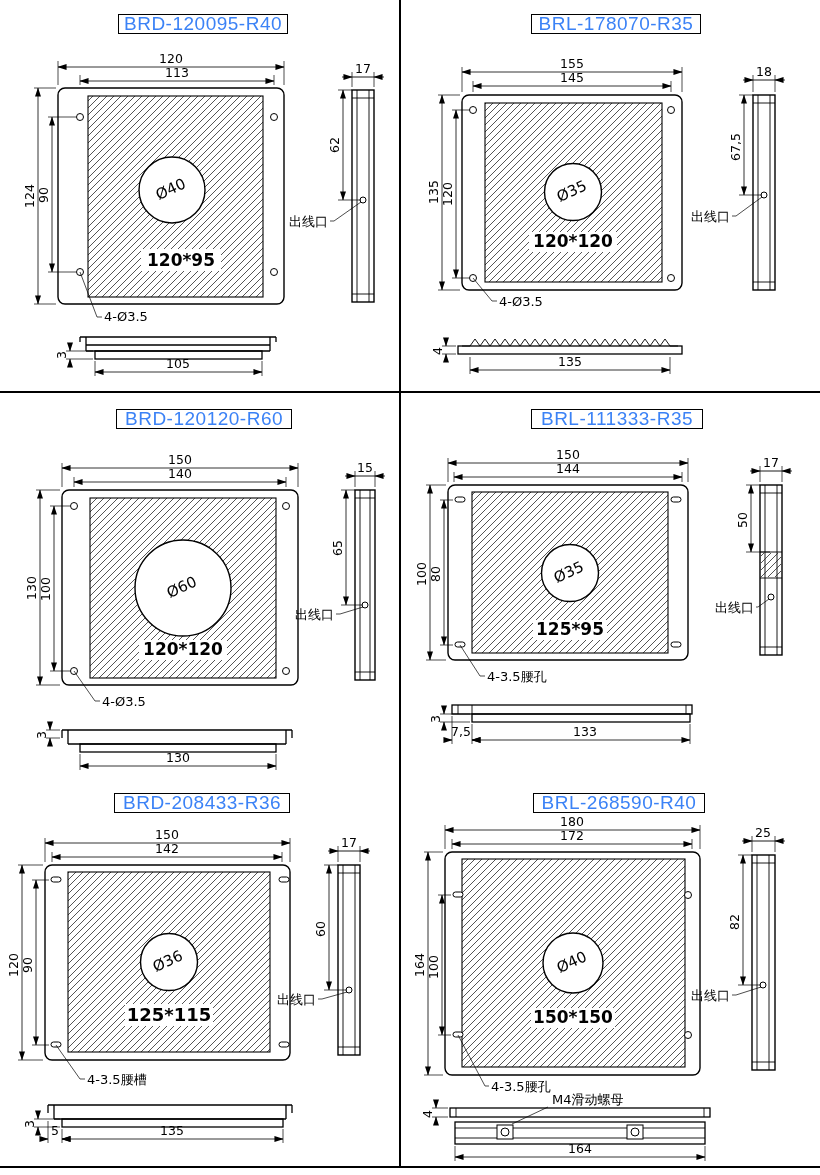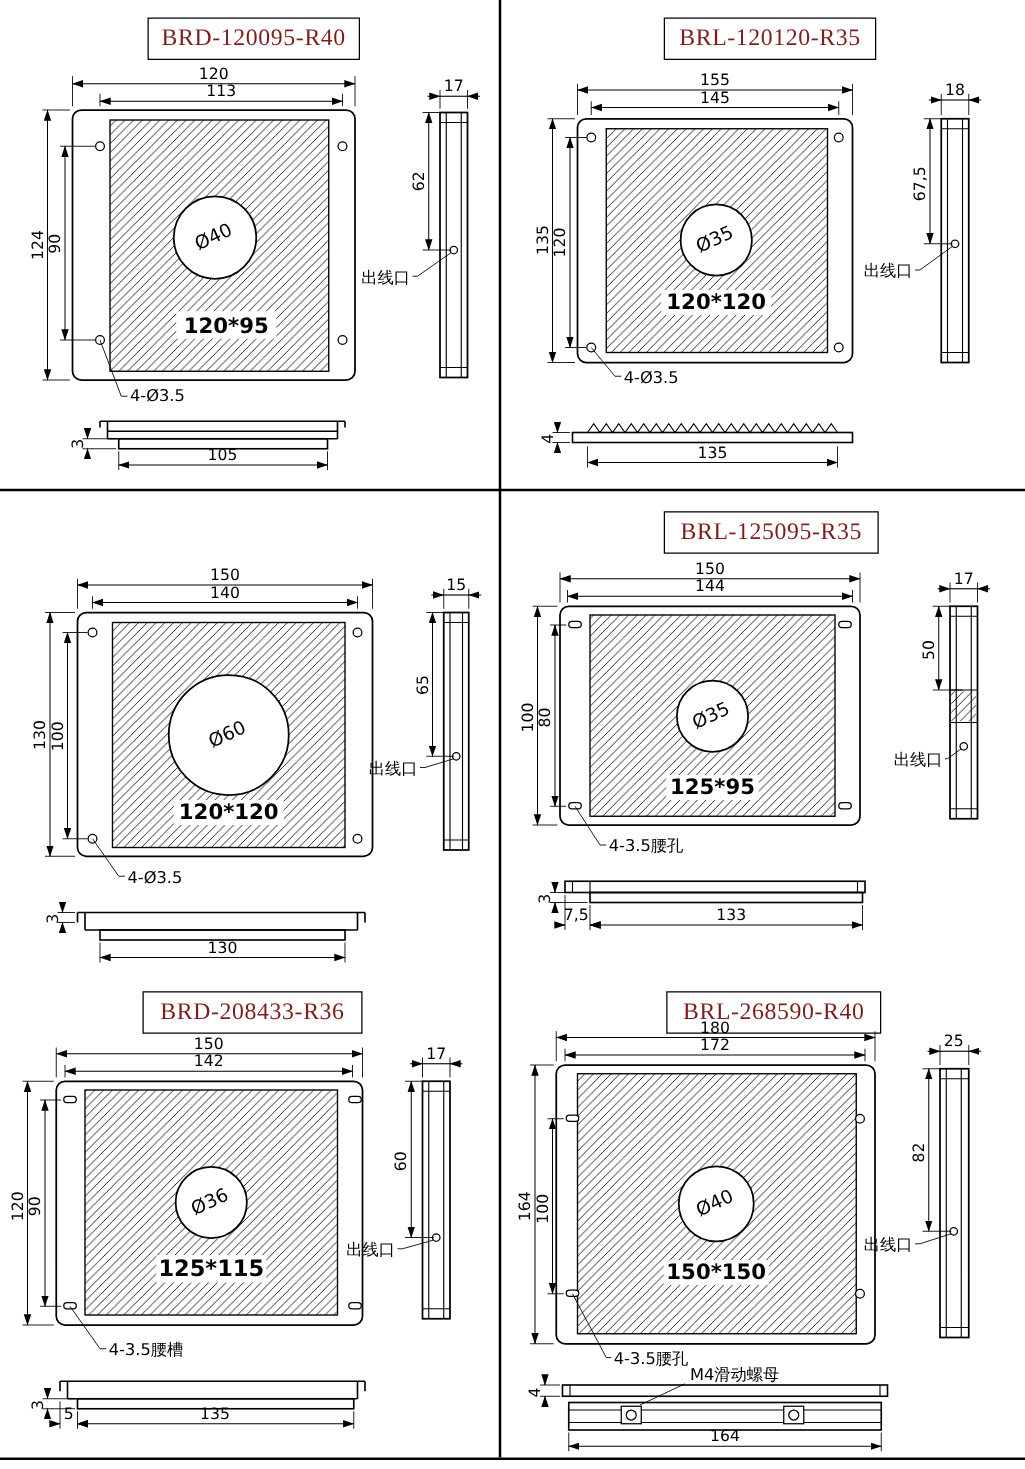--- a/index.html
+++ b/index.html
@@ -1,23 +1,23 @@
 <!DOCTYPE html>
 <html><head>
 <meta charset="utf-8">
 <style>
   * { margin:0; padding:0; box-sizing:border-box; }
   html,body { background:#fff; }
   body { font-family:"DejaVu Sans","Liberation Sans",sans-serif; }
   #sheet { position:relative; width:820px; height:1175px; background:#fff; overflow:hidden; }
   .divider { position:absolute; background:#000; }
-  .title-box { position:absolute; height:34px; border:1.6px solid #000; background:#fff;
+  .title-box { position:absolute; height:20px; border:1.6px solid #000; background:#fff;
                display:flex; align-items:center; justify-content:center;
-               font-family:Liberation Serif, serif;
-               font-size:19px; letter-spacing:.5px; color:#7f1d1d; }
+               font-family:Liberation Sans, sans-serif;
+               font-size:19px; letter-spacing:.5px; color:#3b82f6; }
   svg.panel { position:absolute; overflow:visible; }
   svg text { font-family:"DejaVu Sans","Liberation Sans",sans-serif; font-size:12.5px; fill:#000; }
   .tc { text-anchor:middle; }
   .te { text-anchor:end; }
   .area { font-size:17px; font-weight:bold; }
   .a18  { font-size:18px; font-weight:bold; }
   .dia  { font-size:15px; }
   .note { font-size:13px; }
   .ol   { fill:#fff; stroke:#000; stroke-width:1.4; }
   .hr   { fill:url(#hatch); stroke:#000; stroke-width:1.1; }
@@ -43,22 +43,23 @@
         <path d="M10,4 L0,.7 L0,7.3 Z" fill="#000"></path>
       </marker>
     </defs>
   </svg>
 
   <div class="divider" style="left:399px;top:0;width:1.5px;height:1166px"></div>
   <div class="divider" style="left:0;top:391px;width:820px;height:1.5px"></div>
   <div class="divider" style="left:0;top:1166px;width:820px;height:2px"></div>
 
   <div class="title-box" style="left:118px;top:14px;width:170px">BRD-120095-R40</div>
-  <div class="title-box" style="left:531px;top:14px;width:170px">BRL-120120-R35</div>
-  <div class="title-box" style="left:531px;top:409px;width:172px">BRL-125095-R35</div>
+  <div class="title-box" style="left:531px;top:14px;width:170px">BRL-178070-R35</div>
+  <div class="title-box" style="left:116px;top:409px;width:176px">BRD-120120-R60</div>
+  <div class="title-box" style="left:531px;top:409px;width:172px">BRL-111333-R35</div>
   <div class="title-box" style="left:114px;top:793px;width:176px">BRD-208433-R36</div>
   <div class="title-box" style="left:533px;top:793px;width:172px">BRL-268590-R40</div>
 
   <svg class="panel" style="left:0;top:0" width="400" height="392">
     <g>
       <rect class="ol" x="58" y="88" width="226" height="216" rx="7"></rect>
       <rect class="hr" x="88" y="96" width="175" height="201"></rect>
       <circle class="hole" cx="80" cy="117" r="3.5"></circle>
       <circle class="hole" cx="274" cy="117" r="3.5"></circle>
       <circle class="hole" cx="80" cy="272" r="3.5"></circle>

